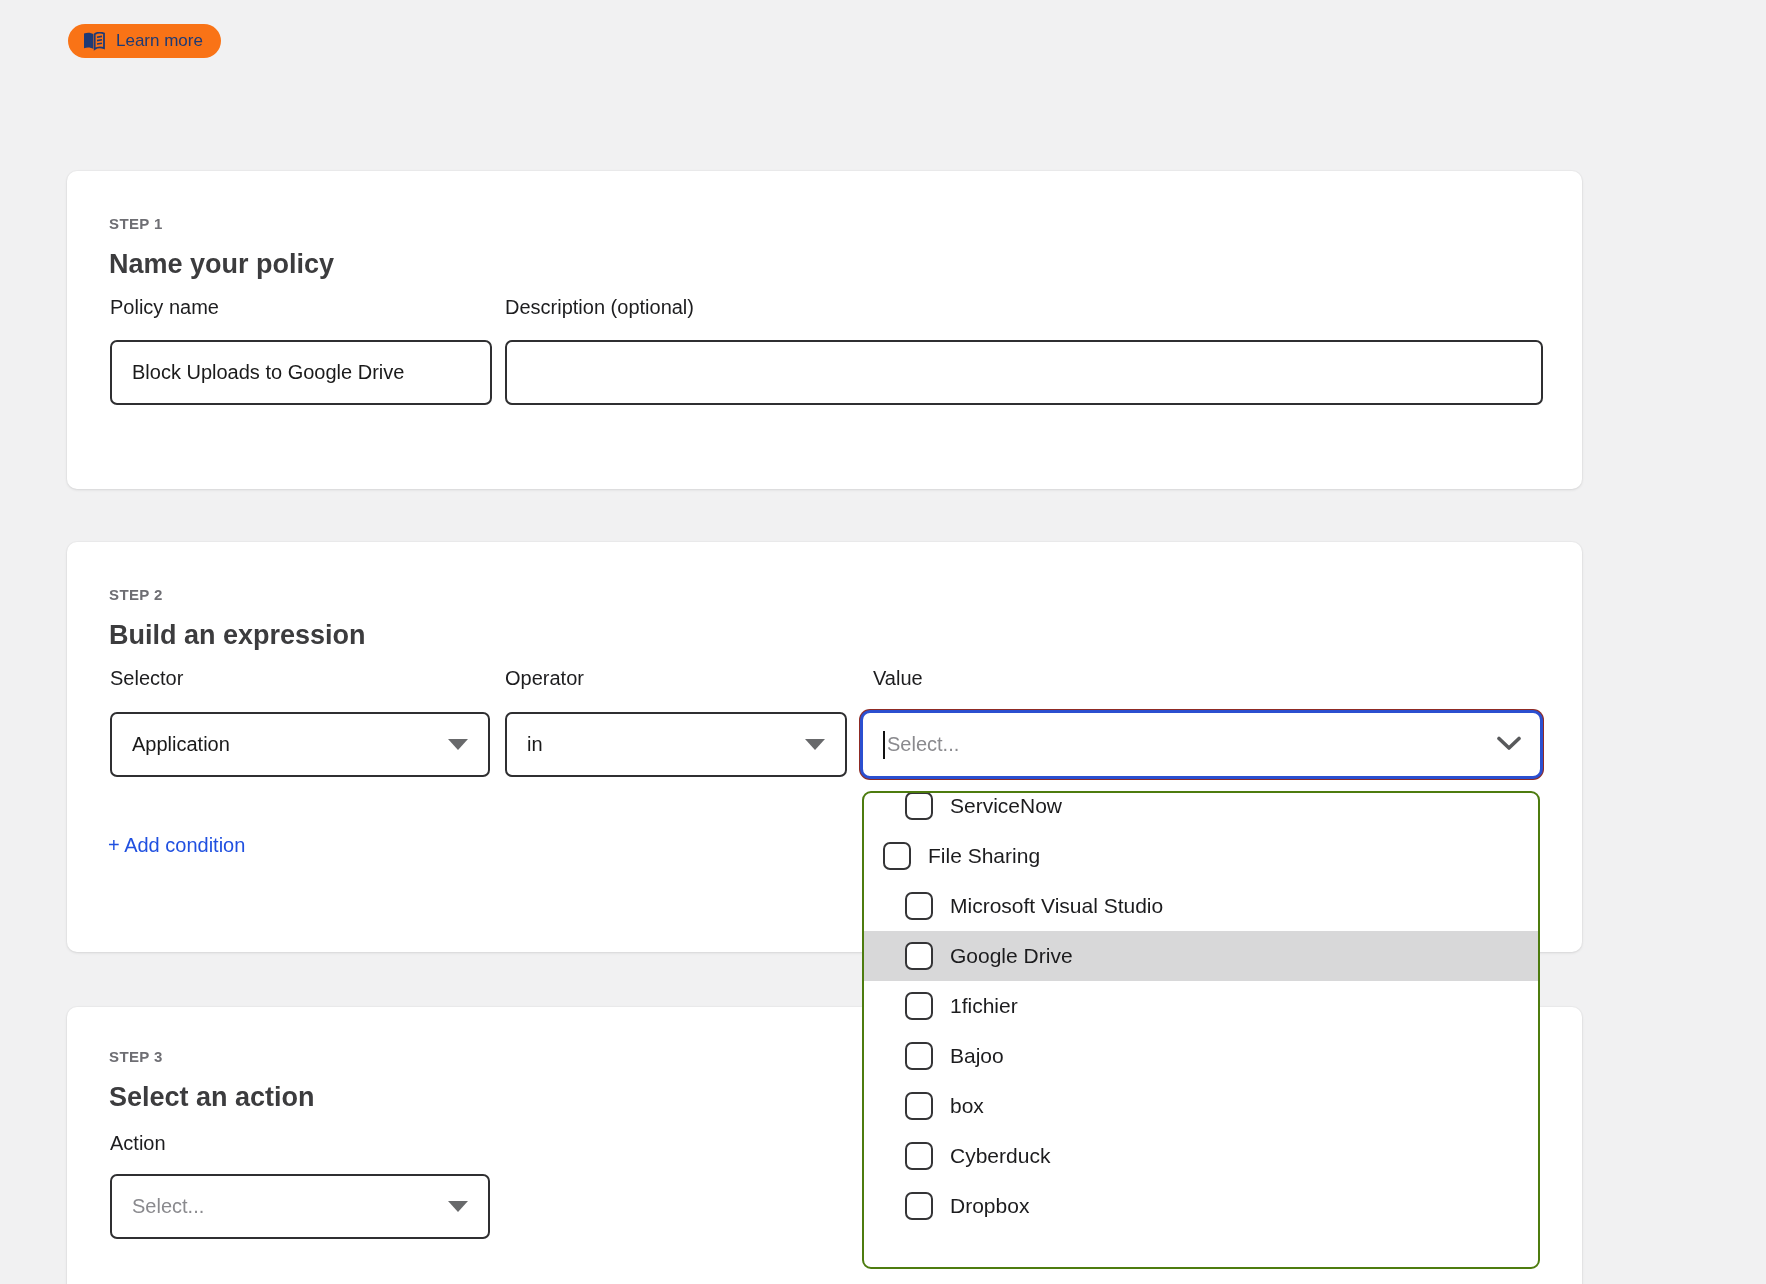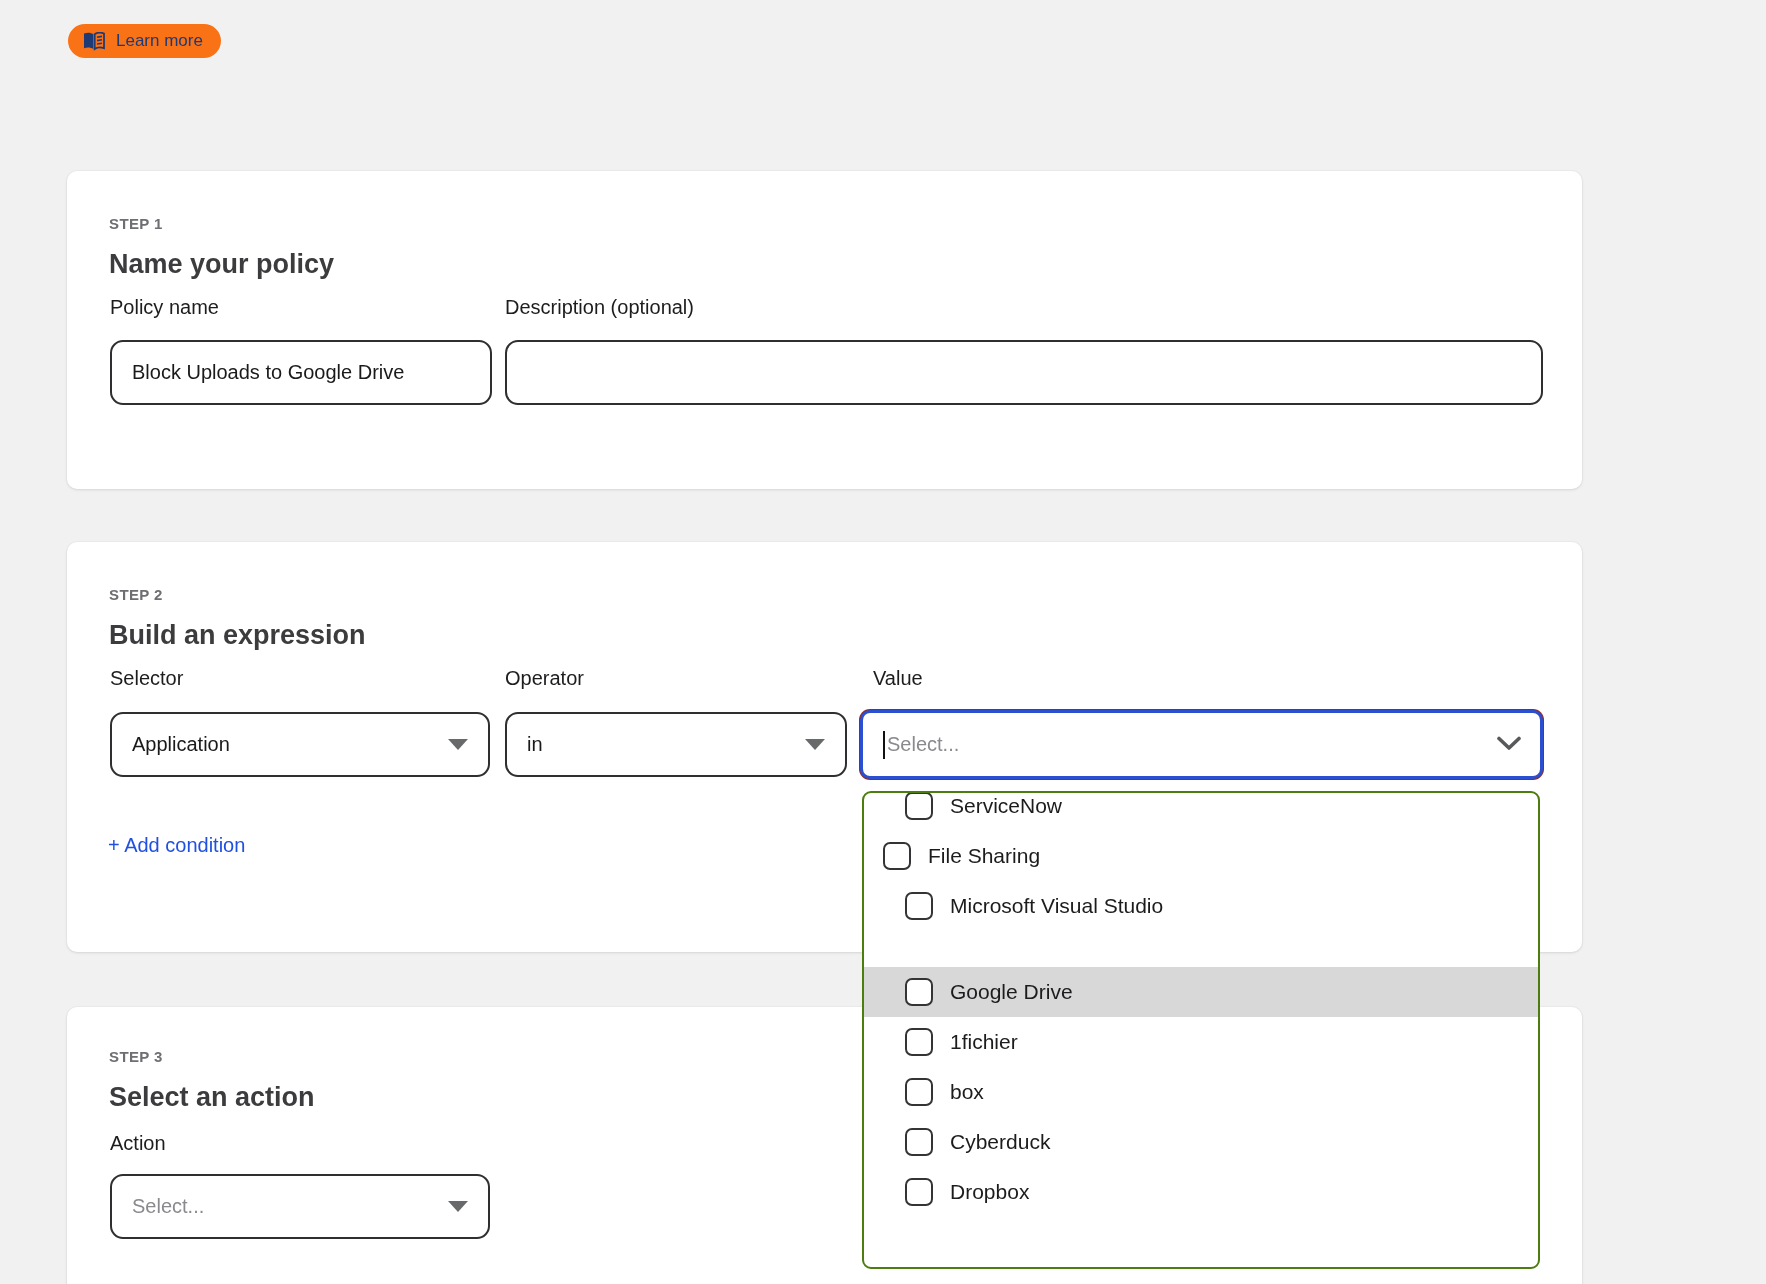--- a/index.html
+++ b/index.html
@@ -42,21 +42,21 @@
     position: absolute; left: 42px;
     font-size: 27px; font-weight: 700; color: #3c3c3e;
   }
   .field-label {
     position: absolute; font-size: 20px; color: #1d1d1f;
   }
 
   
   .box {
     position: absolute; height: 65px;
-    background: #fff; border: 2px solid #2f2f31; border-radius: 13px;
+    background: #fff; border: 2px solid #2f2f31; border-radius: 7px;
     display: flex; align-items: center;
     font-size: 20px; color: #1a1a1a; padding: 16px 20px;
   }
   .box input {
     border: none; outline: none; font: inherit; color: inherit;
     width: 100%; background: transparent;
   }
   .select { cursor: pointer; justify-content: space-between; }
   .tri {
     width: 0; height: 0; flex: 0 0 auto;
@@ -93,21 +93,21 @@
     height: 50px; display: flex; align-items: center;
     font-size: 21px; color: #1c1c1e; cursor: pointer;
   }
   .opt .cb {
     width: 28px; height: 28px; flex: 0 0 auto;
     border: 2px solid #343436; border-radius: 7px; background: #fff;
     margin-right: 17px; cursor: pointer;
   }
   .opt.item { padding-left: 41px; }
   .opt.category { padding-left: 19px; }
-  .opt.highlighted { background: #d8d8d9; margin-top: 36px; }
+  .opt.highlighted { background: #d8d8d9; }
 </style>
 </head>
 <body>
 
 <div class="stage">
 
   <button class="pill">
     <span style="display:inline-flex">
       <svg width="24" height="19" viewBox="0 0 24 19">
         <path d="M2 1.5 C5.5 0.2 9 0.6 11.3 2.2 L11.3 17 C9 15.4 5.5 15 2 16.2 Z" fill="#1e3a75"></path>
@@ -189,20 +189,24 @@
         <div class="opt item highlighted">
           <span class="cb"></span>
           <span>Google Drive</span>
         </div>
         <div class="opt item">
           <span class="cb"></span>
           <span>1fichier</span>
         </div>
         <div class="opt item">
           <span class="cb"></span>
+          <span>Bajoo</span>
+        </div>
+        <div class="opt item">
+          <span class="cb"></span>
           <span>box</span>
         </div>
         <div class="opt item">
           <span class="cb"></span>
           <span>Cyberduck</span>
         </div>
         <div class="opt item">
           <span class="cb"></span>
           <span>Dropbox</span>
         </div>

